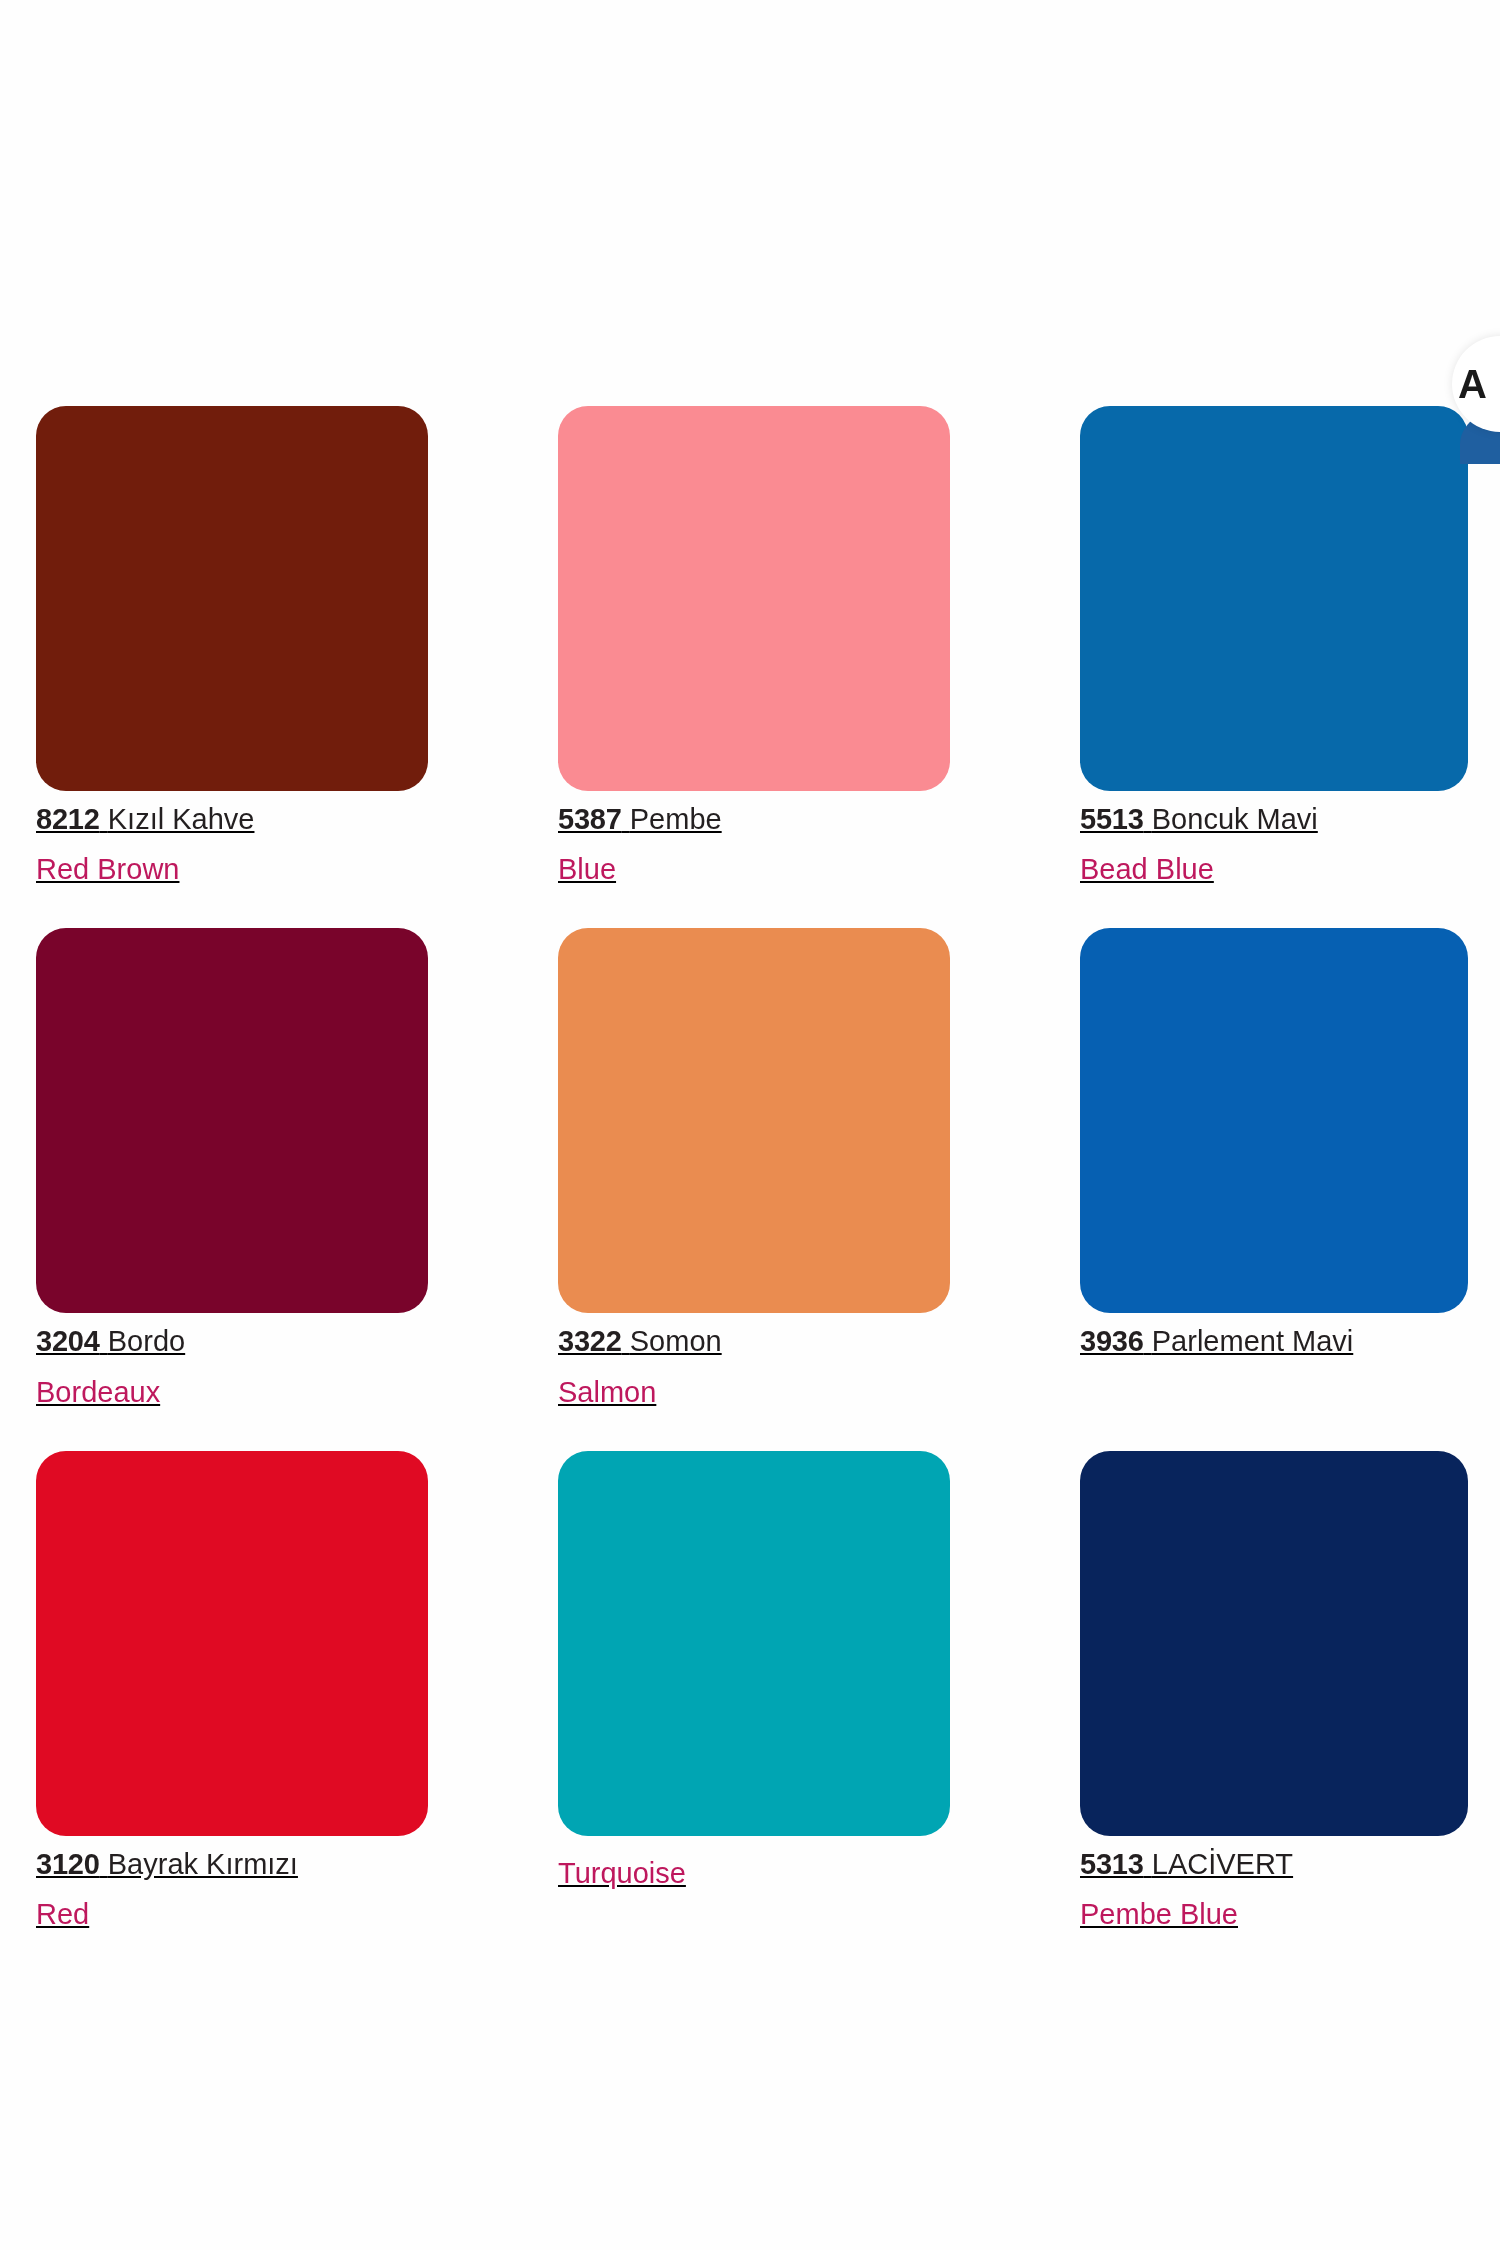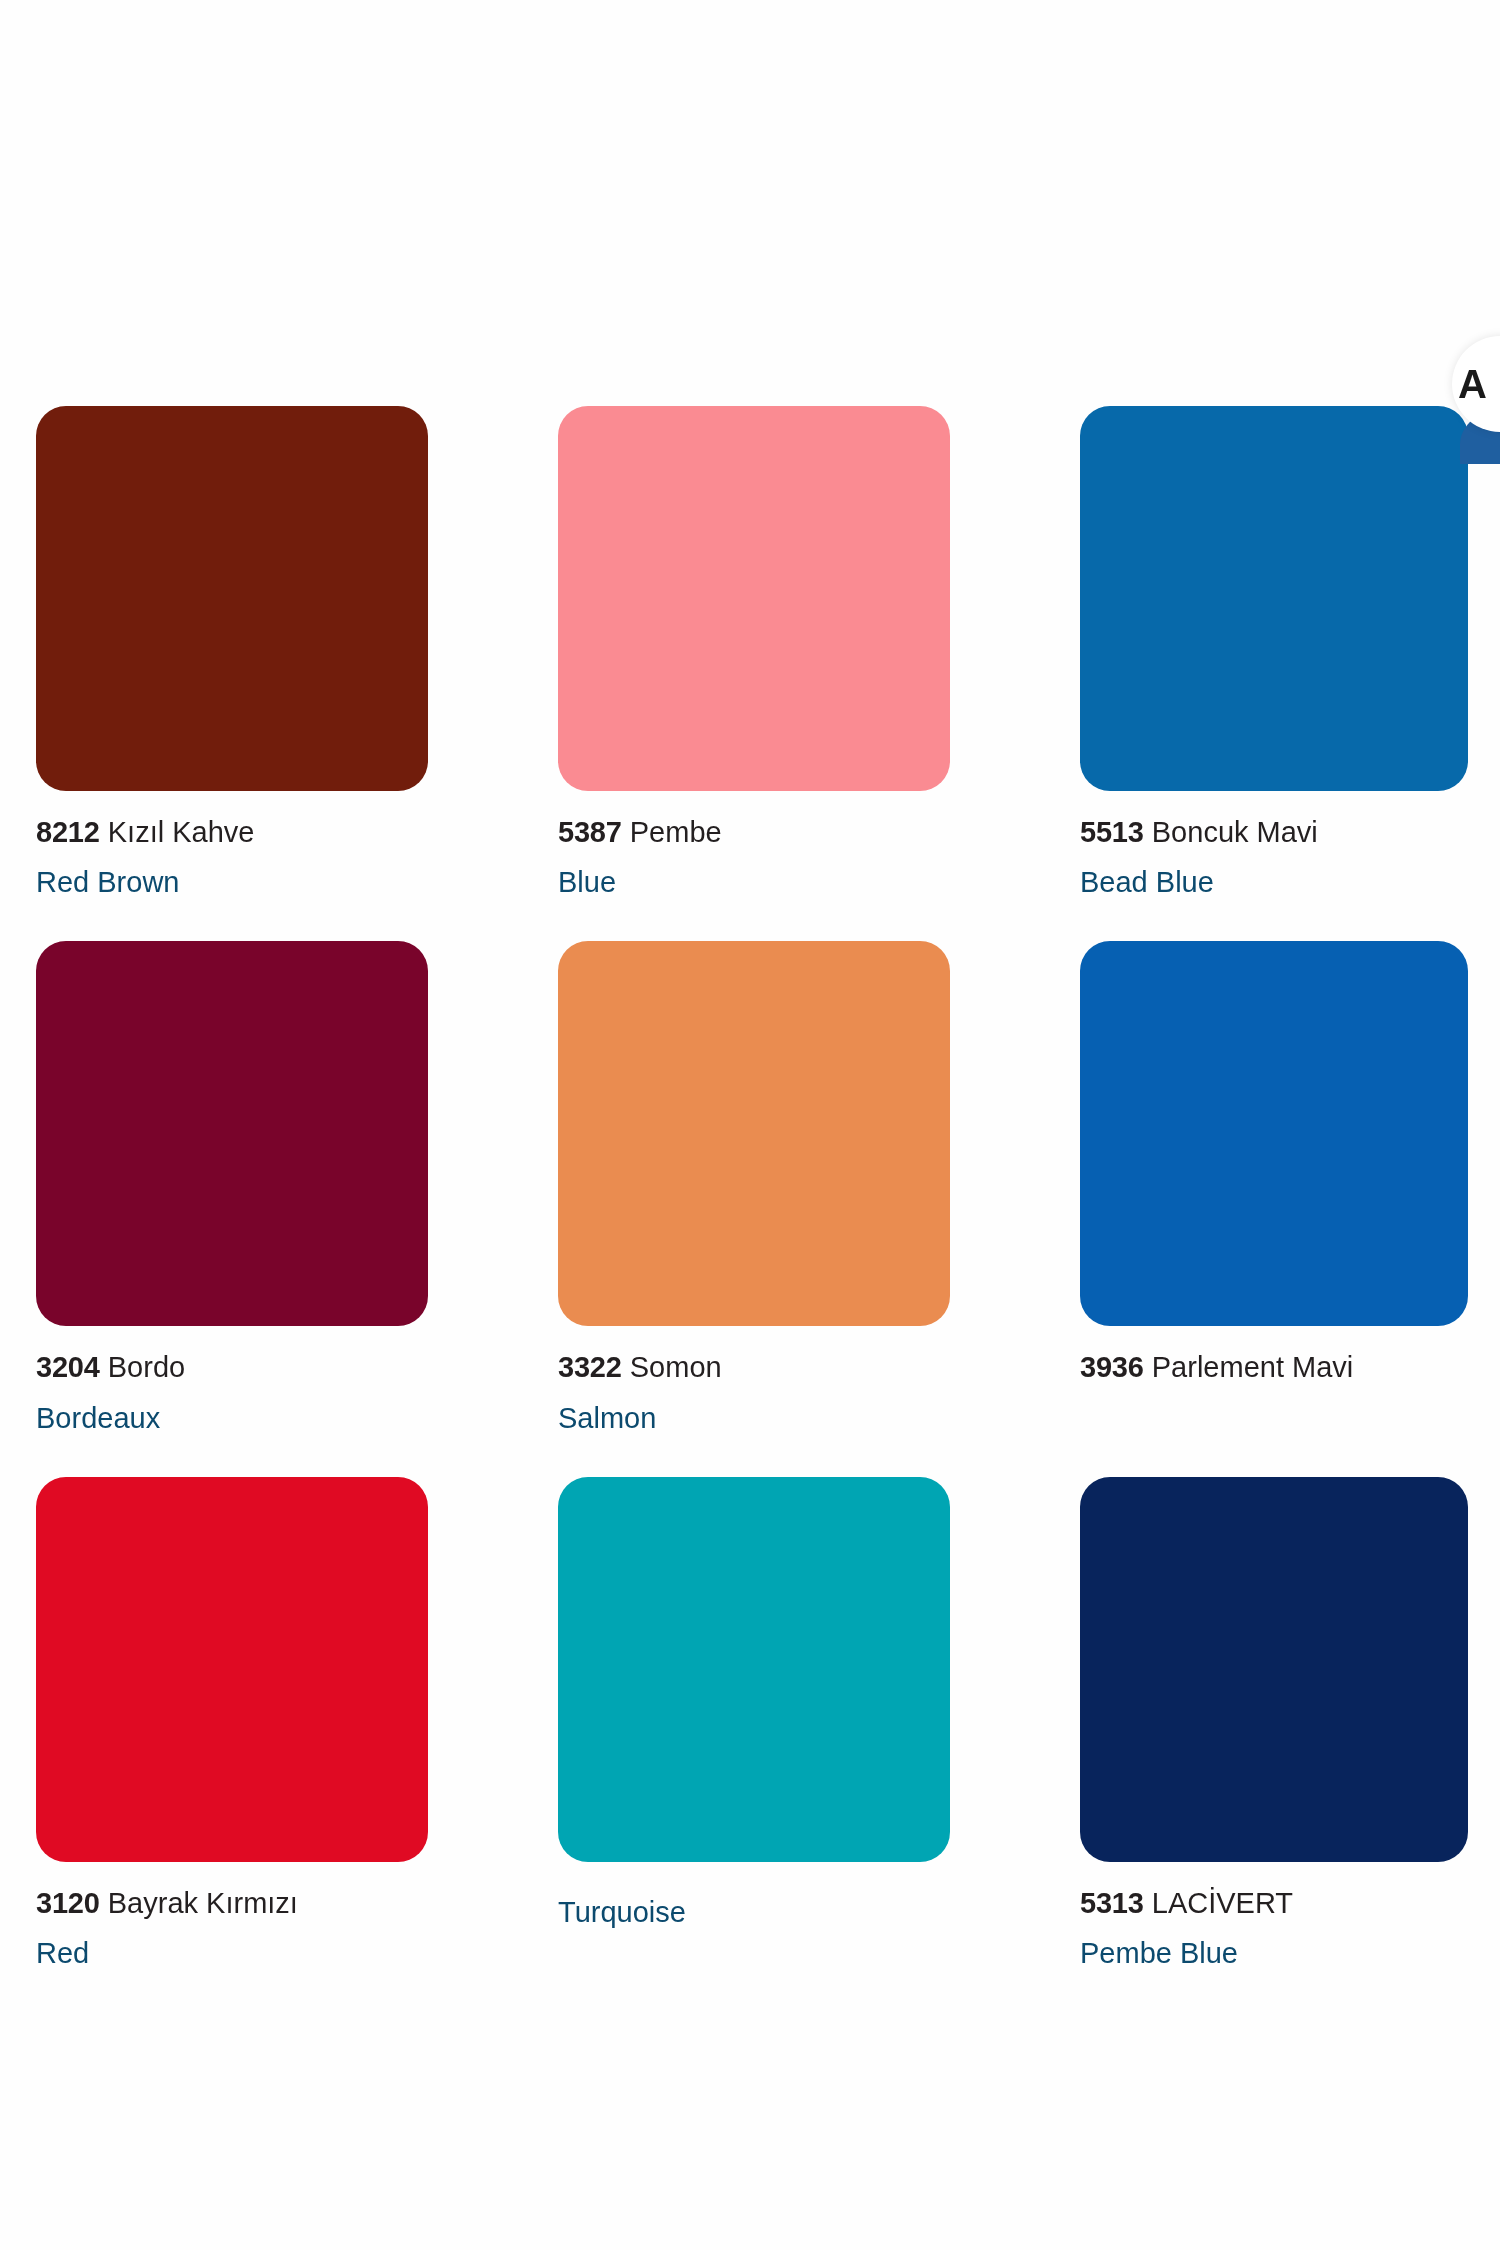--- a/index.html
+++ b/index.html
@@ -49,40 +49,41 @@
   .spacer-cell { width: 100%; }
 
   .swatch-chip {
     width: 100%;
     height: 385px;
     border-radius: 30px;
     display: block;
   }
 
   .swatch-labels {
-    padding-top: 21px;
+    padding-top: 8px;
     padding-bottom: 38px;
     line-height: 1.42;
+    text-decoration: underline;
   }
 
   .label-line-1 {
     font-size: 29px;
     color: #231f20;
     white-space: nowrap;
   }
   .label-code {
     font-weight: bold;
     letter-spacing: -0.2px;
   }
   .label-tr {
     font-weight: normal;
   }
   .label-line-2 {
     font-size: 29px;
-    color: #0c4a6e;
+    color: #be185d;
     font-weight: normal;
     white-space: nowrap;
     margin-top: 9px;
   }
 
   
   #corner-badge {
     position: absolute;
     top: 336px;
     left: 1452px;

